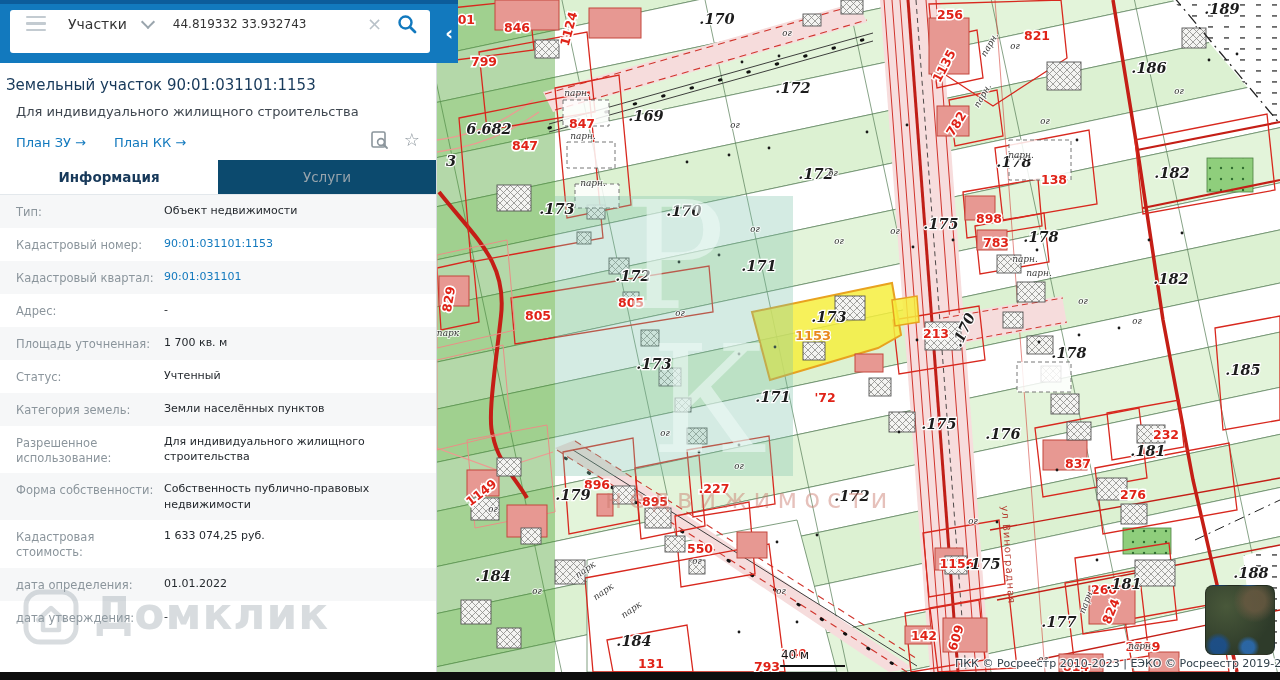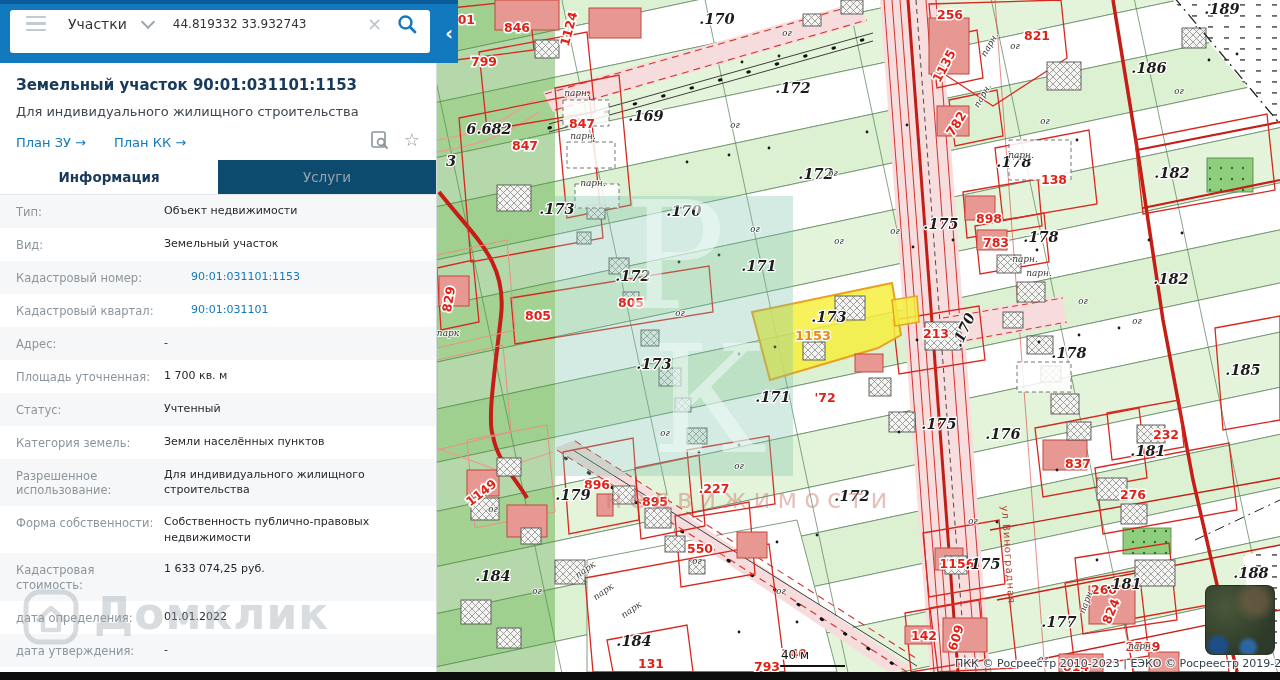--- a/index.html
+++ b/index.html
@@ -19,36 +19,36 @@
         transform:rotate(45deg);margin:-4px 0 0 16px;cursor:pointer;}
   .searchinput{flex:1;margin-left:18px;border:none;outline:none;font-size:12px;color:#333;
                font-family:"DejaVu Sans","Liberation Sans",sans-serif;background:transparent;min-width:0;}
   .clearx{font-size:18px;color:#b9c2c9;margin:0 14px 0 6px;cursor:pointer;line-height:1;}
   .mag{cursor:pointer;display:block;}
   .collapse{position:absolute;right:5px;top:22px;color:#fff;font-size:19px;font-weight:bold;cursor:pointer;}
 
   
   .sidebar{position:absolute;left:0;top:63px;width:437px;height:609px;background:#fff;z-index:20;
            border-right:1px solid #d6dbdf;box-sizing:border-box;}
-  .p-title{padding:13px 16px 0;font-weight:bold;font-size:15px;color:#17395a;}
+  .p-title{padding:13px 6px 0;font-weight:normal;font-size:15px;color:#17395a;}
   .p-sub{padding:10px 16px 0;font-size:13px;color:#3f4750;}
   .linksrow{display:flex;align-items:flex-end;padding:11px 16px 10px;}
   .plink{color:#1279be;font-size:13px;text-decoration:none;margin-right:28px;cursor:pointer;}
   .iconr{margin-left:auto;display:flex;align-items:center;gap:14px;}
   .star{font-size:18px;color:#8b959c;cursor:pointer;line-height:1;}
   .tabs{display:flex;height:34px;border-bottom:1px solid #e3e8ec;}
   .tab{flex:1;display:flex;align-items:center;justify-content:center;font-size:13.5px;cursor:pointer;}
   .tab.active{background:#fff;color:#17395a;font-weight:bold;}
   .tab.inactive{background:#0c4a6e;color:#98a4ac;}
   .rows{}
   .row{display:flex;padding:8px 16px;box-sizing:border-box;}
   .row:nth-child(odd){background:#f6f7f8;}
   .row .lbl{width:148px;flex:none;color:#8b959c;font-size:11.5px;padding-top:2px;line-height:1.3;}
   .row .val{color:#24292e;font-size:11px;line-height:1.4;}
-  .row .val.link{color:#1279be;cursor:pointer;margin-left:27px;}
+  .row .val.link{color:#1279be;cursor:pointer;}
 
   
   .domclick{position:absolute;left:22px;top:588px;display:flex;align-items:flex-start;gap:14px;
             opacity:.38;z-index:26;pointer-events:none;}
   .domclick .txt{font-size:44px;font-weight:bold;color:#9aa6ad;letter-spacing:1px;}
 
   
   .map{position:absolute;left:437px;top:0;width:843px;height:672px;background:#fff;cursor:default;}
   .map svg{display:block;}
   text{font-family:"DejaVu Sans","Liberation Sans",sans-serif;}
@@ -497,24 +497,20 @@
     <div class="tabs">
       <div class="tab active">Информация</div>
       <div class="tab inactive">Услуги</div>
     </div>
     <div class="rows" id="info-rows">
         <div class="row">
           <div class="lbl">Тип:</div>
           <div class="val">Объект недвижимости</div>
         </div>
         <div class="row">
-          <div class="lbl">Вид:</div>
-          <div class="val">Земельный участок</div>
-        </div>
-        <div class="row">
           <div class="lbl">Кадастровый номер:</div>
           <div class="val link">90:01:031101:1153</div>
         </div>
         <div class="row">
           <div class="lbl">Кадастровый квартал:</div>
           <div class="val link">90:01:031101</div>
         </div>
         <div class="row">
           <div class="lbl">Адрес:</div>
           <div class="val">-</div>

